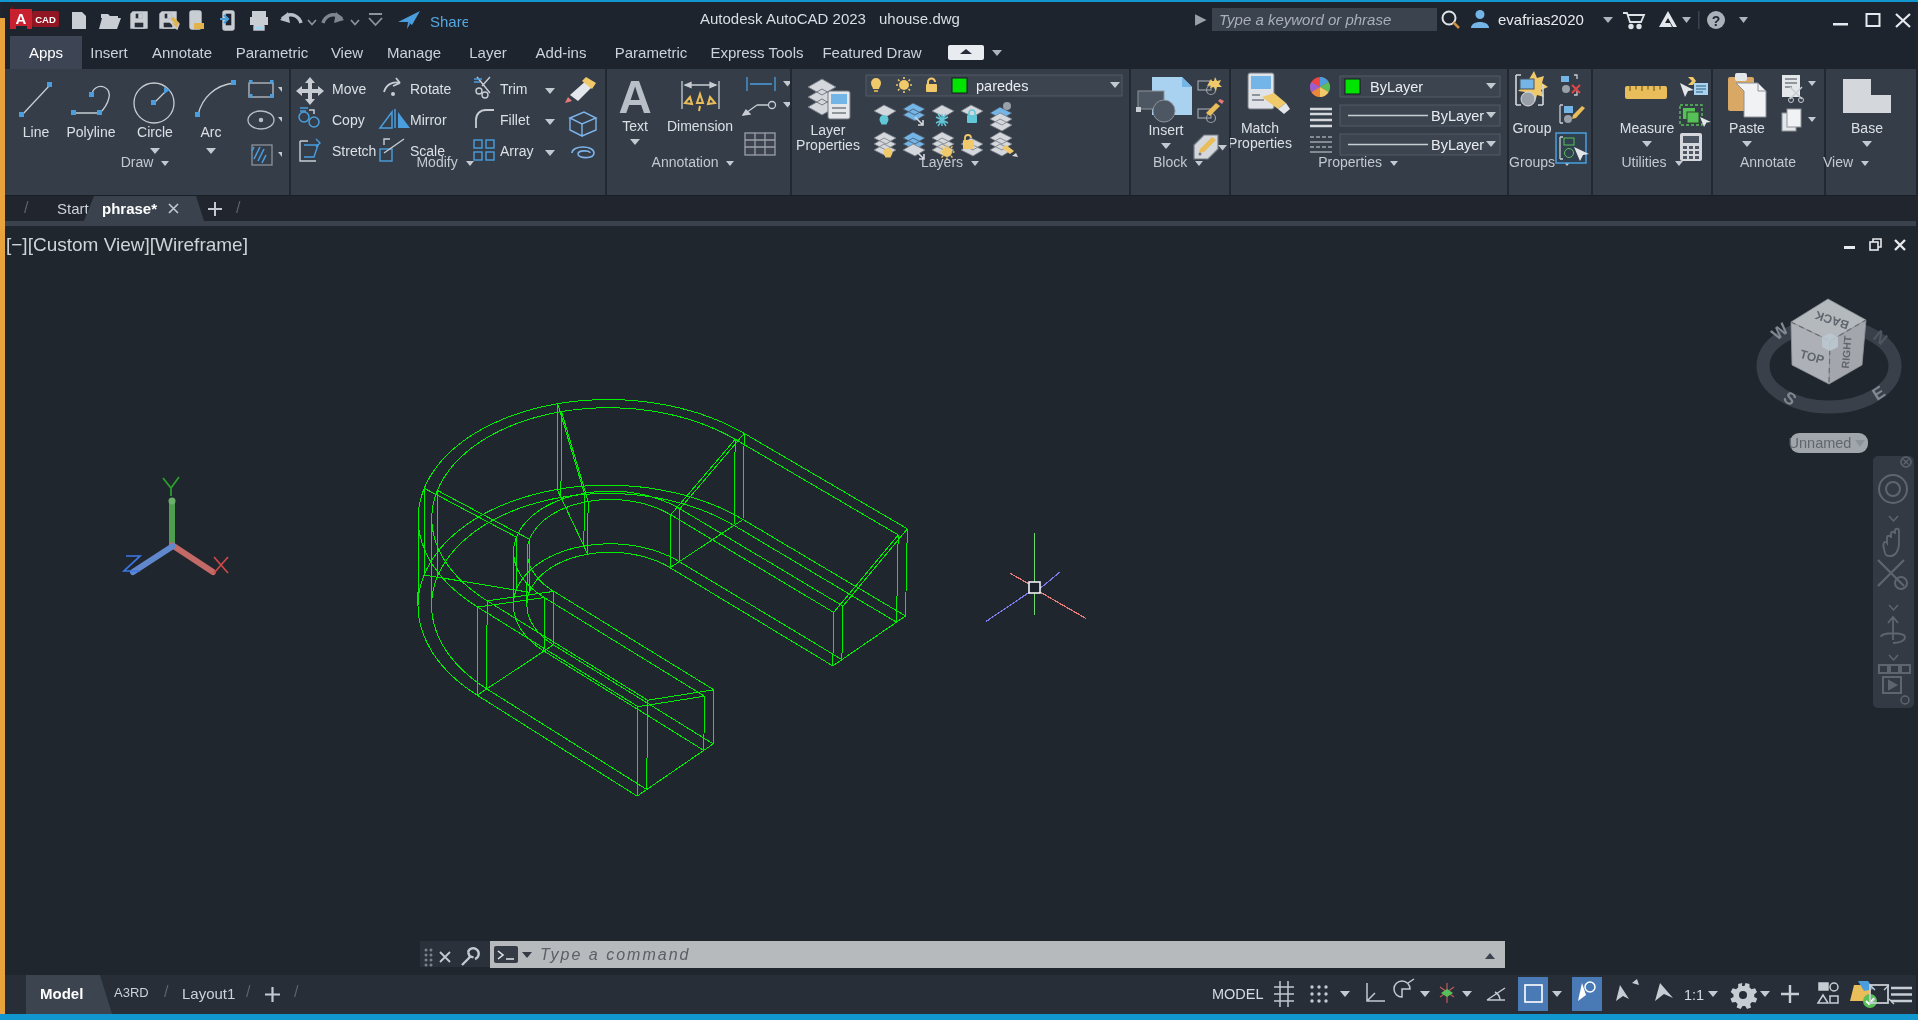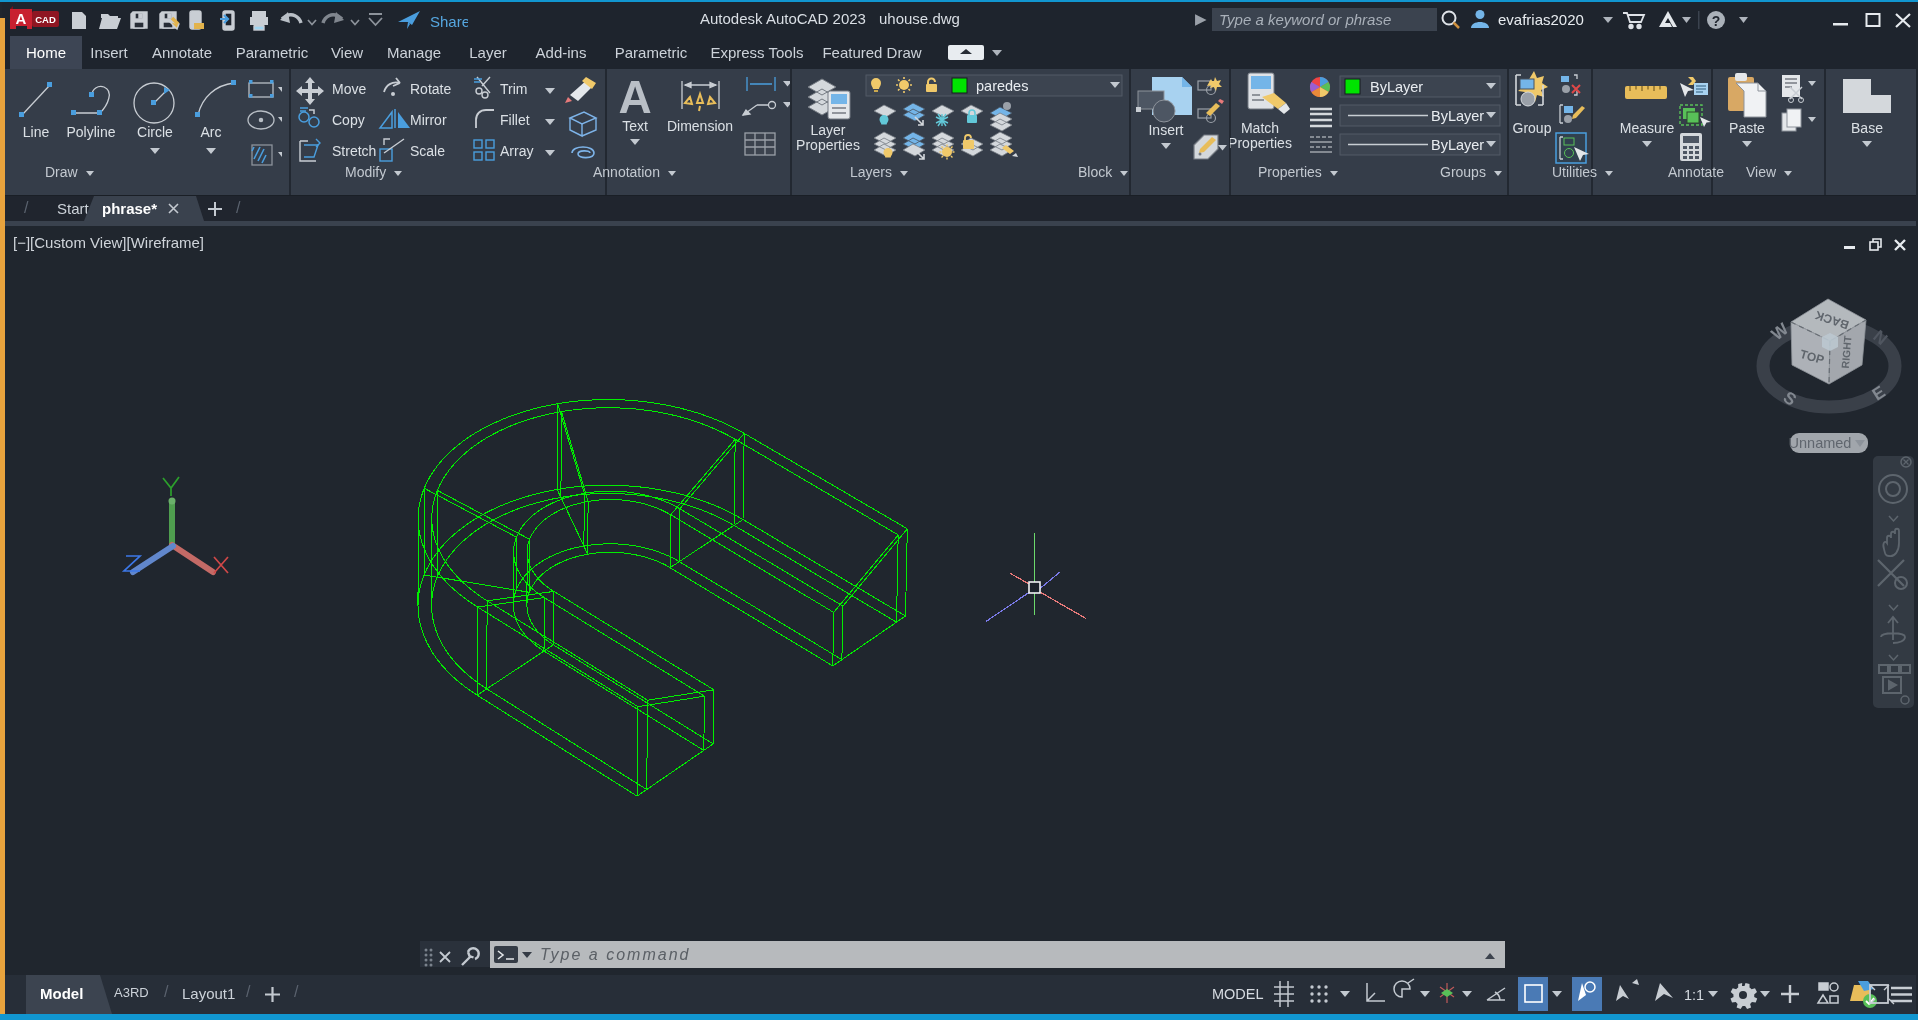--- a/index.html
+++ b/index.html
@@ -12,21 +12,21 @@
 
 #titlebar{left:2px;top:2px;width:1914px;height:34px;background:#1e242d;color:#d5dae0}
 .ttxt{position:absolute;top:8px;font-size:15px;color:#dadfe5}
 
 #tabrow{left:2px;top:36px;width:1914px;height:33px;background:#1e242d}
 .rtab{position:absolute;top:0;height:33px;line-height:33px;font-size:15px;color:#ccd2d9;text-align:center}
 .rtab.active{background:#3d4554;color:#fff}
 
 #ribbon{left:2px;top:69px;width:1914px;height:127px;background:#353d49;border-bottom:1px solid #1a1f26}
 .pdiv{position:absolute;top:0;width:2px;height:126px;background:#222831}
-.plabel{position:absolute;top:95px;font-size:14px;color:#c3c9d0;width:200px;}
+.plabel{position:absolute;top:85px;font-size:14px;color:#c3c9d0;width:200px;text-align:center}
 .caret{display:inline-block;width:0;height:0;border-left:4px solid transparent;border-right:4px solid transparent;border-top:5px solid #c3c9d0;vertical-align:middle;margin-left:4px}
 
 #filetabs{left:2px;top:196px;width:1914px;height:25px;background:#20252e}
 #ftstrip{left:2px;top:221px;width:1914px;height:5px;background:#3a424e}
 
 #canvas{left:2px;top:226px;width:1914px;height:749px;background:#20262e}
 
 #cmdbar{left:420px;top:941px;width:1085px;height:26px;background:#2a313b}
 #cmdinput{position:absolute;left:70px;top:0;width:1015px;height:27px;background:#b7babd;color:#5b6066;font-style:italic;font-size:16px;line-height:27px}
 
@@ -109,21 +109,21 @@
         <text x="11" y="16.5" font-size="14" font-weight="bold" fill="#1e242d" text-anchor="middle">?</text>
 <path d="M34 8 l4.5 6 l4.5 -6 Z" fill="#aeb4bc"></path>
 </svg>
 <svg class="abs" style="left:1825px;top:8px" width="92" height="20" viewBox="0 0 92 20">
 <rect x="6" y="13" width="15" height="2.5" fill="#e6eaee"></rect>
 <rect x="39.5" y="4" width="13" height="12" stroke="#e6eaee" stroke-width="2" fill="none"></rect>
 <path d="M69 4 L83 17 M83 4 L69 17" stroke="#e6eaee" stroke-width="2.2"></path>
 </svg>
 </div>
 <div class="abs" id="tabrow">
-<div class="rtab active" style="left:8px;width:72px">Home</div>
+<div class="rtab active" style="left:8px;width:72px">Apps</div>
 <div class="rtab" style="left:80px;width:54px">Insert</div>
 <div class="rtab" style="left:146px;width:68px">Annotate</div>
 <div class="rtab" style="left:228px;width:84px">Parametric</div>
 <div class="rtab" style="left:324px;width:42px">View</div>
 <div class="rtab" style="left:378px;width:68px">Manage</div>
 <div class="rtab" style="left:458px;width:56px">Layer</div>
 <div class="rtab" style="left:528px;width:62px">Add-ins</div>
 <div class="rtab" style="left:604px;width:90px">Parametric</div>
 <div class="rtab" style="left:706px;width:98px">Express Tools</div>
 <div class="rtab" style="left:816px;width:108px">Featured Draw</div>
@@ -529,21 +529,21 @@
 <svg class="abs" style="left:166px;top:7px" width="12" height="12" viewBox="0 0 12 12">
           <path d="M1 1 L10 10 M10 1 L1 10" stroke="#c3c9d0" stroke-width="1.6"></path>
         </svg>
 <svg class="abs" style="left:205px;top:5px" width="16" height="16" viewBox="0 0 16 16">
           <path d="M8 1 V15 M1 8 H15" stroke="#c3c9d0" stroke-width="2"></path>
         </svg>
 <span class="abs" style="left:234px;top:3px;color:#5a626e;font-size:16px">/</span>
 </path></div>
 <div class="abs" id="ftstrip"></div>
 <div class="abs" id="canvas">
-<span class="abs" style="left:11px;top:8px;color:#cfd4da;font-size:15px">[−][Custom View][Wireframe]</span>
+<span class="abs" style="left:4px;top:8px;color:#cfd4da;font-size:19px">[−][Custom View][Wireframe]</span>
 <svg class="abs" style="left:1840px;top:12px" width="70" height="16" viewBox="0 0 70 16">
 <rect x="2" y="8" width="11" height="3" fill="#e6eaee"></rect>
 <g stroke="#e6eaee" stroke-width="1.6" fill="none">
           <rect x="28" y="4" width="8" height="8"></rect>
           <path d="M31 4 V1 L39 1 L39 9 L36 9"></path>
         </g>
 <path d="M53 2 L63 12 M63 2 L53 12" stroke="#e6eaee" stroke-width="2.4"></path>
 </svg>
 <svg class="abs" style="left:0;top:0" width="1914" height="749" viewBox="2 226 1914 749">
 <path fill="none" stroke="#00ee00" stroke-width="1" shape-rendering="crispEdges" d="M477.5 607.0L470.6 602.5L464.1 597.8L457.9 592.9L452.1 587.8L446.8 582.6L441.9 577.2L437.4 571.6L433.4 566.0L429.8 560.2L426.7 554.3L424.1 548.4L421.9 542.4L420.2 536.4L419.0 530.3L418.3 524.2L418.1 518.1L418.4 512.1L419.1 506.0L420.4 500.0L422.1 494.1L424.2 488.2L426.9 482.5L429.9 476.8L433.5 471.2L437.4 465.8L441.8 460.5L446.6 455.4L451.8 450.4L457.4 445.6L463.3 441.0L469.7 436.6L476.3 432.4L483.3 428.4L490.6 424.7L498.2 421.2L506.0 417.9L514.1 414.9L522.4 412.1L531.0 409.6L539.7 407.4L548.6 405.4L557.7 403.7L566.9 402.3L576.1 401.2L585.5 400.4L595.0 399.8L604.5 399.5L614.0 399.6L623.5 399.9L633.0 400.5L642.4 401.4L651.8 402.6L661.0 404.1L670.2 405.8L679.2 407.9L688.1 410.2L696.8 412.7L705.3 415.6L713.6 418.7L721.7 422.0L729.5 425.6L737.0 429.4L744.2 433.4 M477.2 695.2L470.3 690.6L463.8 685.9L457.7 680.9L451.9 675.8L446.6 670.4L441.7 665.0L437.2 659.4L433.2 653.7L429.7 647.8L426.6 641.9L423.9 635.9L421.8 629.8L420.1 623.7L418.9 617.6L418.2 611.4L418.0 605.2L418.3 599.1L419.0 593.0L420.2 586.9L421.9 580.9L424.1 575.0L426.7 569.1L429.8 563.4L433.3 557.8L437.3 552.3L441.6 546.9L446.4 541.7L451.6 536.7L457.2 531.8L463.1 527.2L469.4 522.7L476.0 518.5L483.0 514.4L490.2 510.6L497.8 507.1L505.6 503.8L513.7 500.7L522.0 497.9L530.5 495.4L539.2 493.1L548.1 491.1L557.1 489.4L566.3 488.0L575.5 486.8L584.9 486.0L594.3 485.5L603.7 485.2L613.2 485.2L622.7 485.6L632.1 486.2L641.5 487.1L650.9 488.3L660.1 489.8L669.3 491.6L678.3 493.6L687.1 495.9L695.8 498.5L704.3 501.4L712.5 504.5L720.6 507.9L728.3 511.5L735.8 515.4L743.0 519.5 M487.1 600.8L480.7 596.6L474.6 592.2L468.9 587.6L463.5 582.9L458.6 578.1L454.0 573.0L449.8 567.9L446.0 562.6L442.7 557.3L439.8 551.8L437.4 546.3L435.3 540.8L433.8 535.2L432.6 529.5L432.0 523.9L431.8 518.2L432.0 512.6L432.7 506.9L433.8 501.4L435.4 495.8L437.4 490.4L439.8 485.0L442.7 479.7L445.9 474.6L449.6 469.5L453.7 464.6L458.1 459.8L463.0 455.2L468.1 450.7L473.7 446.4L479.6 442.3L485.7 438.4L492.2 434.7L499.0 431.2L506.1 427.9L513.4 424.8L520.9 422.0L528.6 419.4L536.6 417.1L544.7 415.0L553.0 413.2L561.5 411.6L570.0 410.3L578.7 409.3L587.4 408.5L596.2 408.0L605.0 407.7L613.9 407.8L622.8 408.1L631.6 408.6L640.4 409.5L649.1 410.6L657.7 412.0L666.3 413.6L674.7 415.5L682.9 417.6L691.1 420.0L699.0 422.7L706.7 425.6L714.2 428.7L721.4 432.0L728.4 435.5L735.2 439.3 M486.8 688.9L480.4 684.6L474.3 680.2L468.6 675.6L463.3 670.8L458.3 665.9L453.7 660.8L449.6 655.6L445.8 650.3L442.5 644.9L439.6 639.4L437.2 633.8L435.2 628.1L433.6 622.5L432.5 616.8L431.8 611.0L431.6 605.3L431.8 599.6L432.5 593.9L433.6 588.3L435.2 582.7L437.2 577.1L439.6 571.7L442.5 566.4L445.7 561.1L449.4 556.0L453.4 551.0L457.9 546.2L462.7 541.5L467.9 537.0L473.4 532.6L479.2 528.5L485.4 524.5L491.9 520.8L498.6 517.2L505.7 513.9L512.9 510.8L520.4 507.9L528.2 505.3L536.1 503.0L544.2 500.9L552.5 499.0L560.9 497.4L569.4 496.1L578.0 495.0L586.7 494.2L595.5 493.7L604.3 493.5L613.1 493.5L622.0 493.8L630.8 494.4L639.5 495.3L648.2 496.4L656.8 497.8L665.3 499.4L673.7 501.3L682.0 503.5L690.0 505.9L697.9 508.6L705.6 511.5L713.1 514.7L720.3 518.0L727.3 521.6L734.0 525.4 M544.3 597.6L540.8 595.3L537.5 593.0L534.3 590.5L531.4 587.9L528.6 585.3L526.1 582.5L523.8 579.7L521.7 576.8L519.9 573.9L518.2 570.9L516.9 567.9L515.7 564.9L514.8 561.8L514.2 558.7L513.8 555.6L513.6 552.5L513.7 549.4L514.0 546.3L514.6 543.2L515.4 540.2L516.4 537.1L517.7 534.2L519.3 531.3L521.0 528.4L523.0 525.6L525.2 522.9L527.6 520.2L530.2 517.6L533.0 515.1L536.1 512.8L539.3 510.5L542.6 508.3L546.2 506.2L549.9 504.3L553.8 502.4L557.8 500.7L561.9 499.2L566.2 497.7L570.6 496.4L575.0 495.2L579.6 494.2L584.3 493.3L589.0 492.6L593.7 492.0L598.6 491.6L603.4 491.3L608.3 491.2L613.2 491.2L618.1 491.4L622.9 491.7L627.8 492.1L632.6 492.8L637.4 493.5L642.1 494.5L646.7 495.5L651.2 496.7L655.7 498.1L660.1 499.5L664.3 501.1L668.4 502.9L672.4 504.7L676.2 506.7L679.9 508.8 M544.0 651.1L540.5 648.8L537.2 646.4L534.0 643.9L531.1 641.3L528.3 638.6L525.8 635.9L523.5 633.0L521.4 630.1L519.6 627.2L518.0 624.2L516.6 621.2L515.5 618.1L514.6 615.0L513.9 611.9L513.5 608.7L513.3 605.6L513.4 602.5L513.7 599.4L514.3 596.3L515.1 593.2L516.2 590.2L517.5 587.2L519.0 584.2L520.7 581.3L522.7 578.5L524.9 575.8L527.3 573.1L529.9 570.5L532.7 568.0L535.8 565.6L539.0 563.3L542.3 561.1L545.9 559.0L549.6 557.0L553.4 555.2L557.4 553.5L561.6 551.9L565.8 550.4L570.2 549.1L574.7 547.9L579.2 546.9L583.9 546.0L588.6 545.3L593.3 544.7L598.1 544.3L603.0 544.0L607.8 543.8L612.7 543.9L617.6 544.0L622.5 544.3L627.3 544.8L632.1 545.4L636.8 546.2L641.5 547.1L646.2 548.2L650.7 549.4L655.2 550.8L659.5 552.3L663.7 553.9L667.8 555.6L671.8 557.5L675.6 559.5L679.3 561.6 M553.8 591.4L550.7 589.5L547.9 587.4L545.2 585.3L542.6 583.1L540.3 580.8L538.1 578.4L536.1 576.0L534.3 573.5L532.7 571.0L531.3 568.5L530.1 565.9L529.1 563.2L528.3 560.6L527.7 557.9L527.4 555.2L527.2 552.5L527.3 549.9L527.5 547.2L528.0 544.5L528.7 541.9L529.6 539.3L530.7 536.7L532.1 534.2L533.6 531.7L535.3 529.3L537.2 527.0L539.2 524.7L541.5 522.4L543.9 520.3L546.5 518.2L549.3 516.3L552.2 514.4L555.3 512.6L558.5 510.9L561.8 509.3L565.3 507.8L568.8 506.5L572.5 505.2L576.3 504.1L580.2 503.1L584.1 502.2L588.1 501.4L592.2 500.8L596.3 500.3L600.5 499.9L604.7 499.7L608.9 499.6L613.1 499.6L617.3 499.7L621.5 500.0L625.7 500.4L629.9 501.0L634.0 501.6L638.1 502.4L642.1 503.3L646.0 504.4L649.8 505.5L653.6 506.8L657.3 508.2L660.8 509.7L664.2 511.3L667.5 513.0L670.7 514.8 M553.4 644.8L550.4 642.8L547.5 640.8L544.8 638.6L542.3 636.4L539.9 634.1L537.8 631.7L535.8 629.3L534.0 626.8L532.4 624.3L531.0 621.7L529.8 619.1L528.8 616.4L528.0 613.7L527.4 611.1L527.1 608.4L526.9 605.7L527.0 603.0L527.3 600.3L527.7 597.6L528.4 594.9L529.3 592.3L530.4 589.7L531.8 587.2L533.3 584.7L535.0 582.3L536.8 579.9L538.9 577.6L541.2 575.3L543.6 573.2L546.2 571.1L549.0 569.1L551.9 567.2L554.9 565.4L558.1 563.7L561.5 562.1L564.9 560.6L568.5 559.3L572.1 558.0L575.9 556.9L579.8 555.9L583.7 555.0L587.7 554.2L591.8 553.6L595.9 553.0L600.0 552.7L604.2 552.4L608.4 552.3L612.6 552.3L616.9 552.5L621.1 552.7L625.2 553.2L629.4 553.7L633.5 554.4L637.5 555.2L641.5 556.1L645.5 557.1L649.3 558.3L653.0 559.6L656.7 561.0L660.2 562.5L663.7 564.1L667.0 565.8L670.1 567.7 M477.2 695.2 L477.5 607.0 M486.8 688.9 L487.1 600.8 M544.0 651.1 L544.3 597.6 M553.4 644.8 L553.8 591.4 M477.5 607.0 L544.3 597.6 M487.1 600.8 L553.8 591.4 M477.2 695.2 L544.0 651.1 M486.8 688.9 L553.4 644.8 M424.1 575.0 L424.2 488.2 M437.2 577.1 L437.4 490.4 M516.2 590.2 L516.4 537.1 M529.3 592.3 L529.6 539.3 M424.2 488.2 L516.4 537.1 M437.4 490.4 L529.6 539.3 M424.1 575.0 L516.2 590.2 M437.2 577.1 L529.3 592.3 M557.1 489.4 L557.7 403.7 M560.9 497.4 L561.5 411.6 M583.9 546.0 L584.3 493.3 M587.7 554.2 L588.1 501.4 M557.7 403.7 L584.3 493.3 M561.5 411.6 L588.1 501.4 M557.1 489.4 L583.9 546.0 M560.9 497.4 L587.7 554.2 M743.0 519.5 L744.2 433.4 M734.0 525.4 L735.2 439.3 M679.3 561.6 L679.9 508.8 M670.1 567.7 L670.7 514.8 M744.2 433.4 L679.9 508.8 M735.2 439.3 L670.7 514.8 M743.0 519.5 L679.3 561.6 M734.0 525.4 L670.1 567.7 M418.0 605.6 L418.1 518.5 M431.6 605.5 L431.8 518.4 M513.3 605.1 L513.6 552.0 M526.9 605.1 L527.2 552.0 M744.2 433.4 L907.3 528.8 M743.0 519.5 L905.5 616.0 M905.5 616.0 L907.3 528.8 M735.2 439.3 L898.2 534.9 M734.0 525.4 L896.5 622.2 M896.5 622.2 L898.2 534.9 M679.9 508.8 L842.9 606.1 M679.3 561.6 L841.9 659.6 M841.9 659.6 L842.9 606.1 M670.7 514.8 L833.7 612.4 M670.1 567.7 L832.8 665.9 M832.8 665.9 L833.7 612.4 M907.3 528.8 L842.9 606.1 M898.2 534.9 L833.7 612.4 M905.5 616.0 L841.9 659.6 M896.5 622.2 L832.8 665.9 M477.5 607.0 L638.0 706.7 M477.2 695.2 L637.1 796.1 M637.1 796.1 L638.0 706.7 M487.1 600.8 L647.6 700.2 M486.8 688.9 L646.7 789.5 M646.7 789.5 L647.6 700.2 M544.3 597.6 L704.5 696.2 M544.0 651.1 L703.8 750.4 M703.8 750.4 L704.5 696.2 M553.8 591.4 L713.9 689.8 M553.4 644.8 L713.2 743.9 M713.2 743.9 L713.9 689.8 M638.0 706.7 L704.5 696.2 M647.6 700.2 L713.9 689.8 M637.1 796.1 L703.8 750.4 M646.7 789.5 L713.2 743.9"></path>

